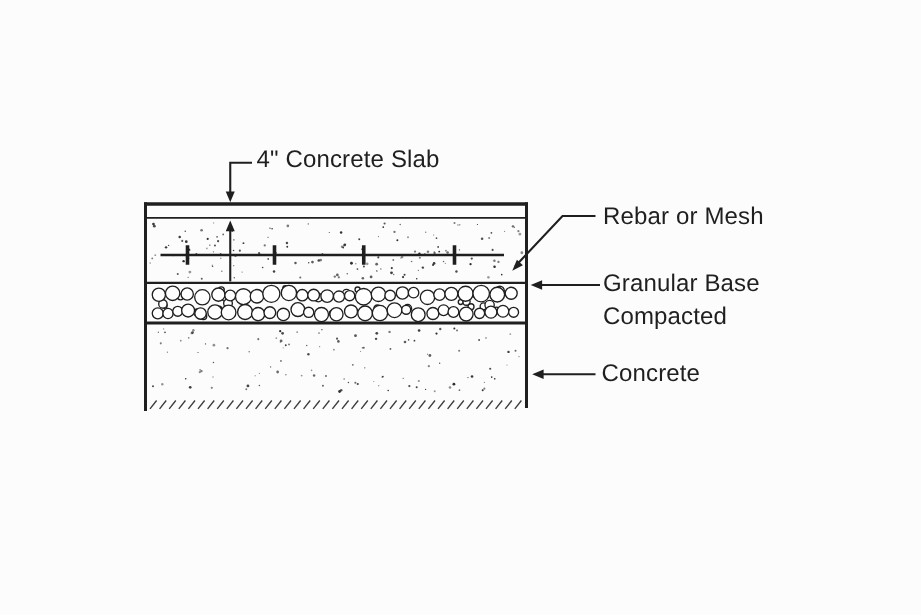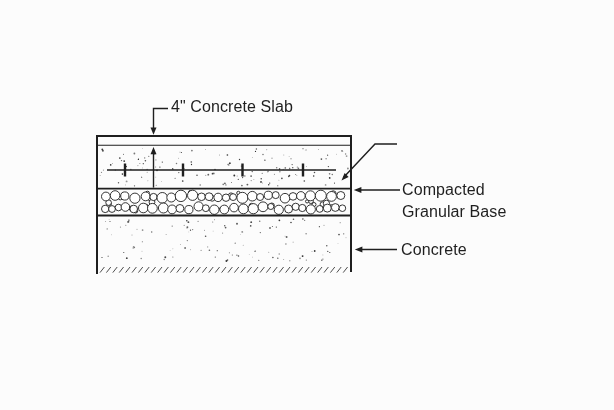--- a/index.html
+++ b/index.html
@@ -458,20 +458,21 @@
     </g>
 
     <g>
       <line class="stroke" x1="397" y1="249.5" x2="361" y2="249.5" stroke-width="1.4"></line>
       <polygon class="fillhead" points="354.8,249.5 362.4,246.4 362.4,252.6"></polygon>
     </g>
   </svg>
 
   <div class="lbl" style="left:171px; top:96px;">4" Concrete Slab</div>
 
+  <div class="lbl" style="left:402px; top:134px;">Rebar or Mesh</div>
 
   <div class="lbl twoline" style="left:402px; top:179px;">
+    <div>Granular Base</div>
     <div>Compacted</div>
-    <div>Granular Base</div>
   </div>
 
   <div class="lbl" style="left:401px; top:239px;">Concrete</div>
 </div>
 
 </body></html>

